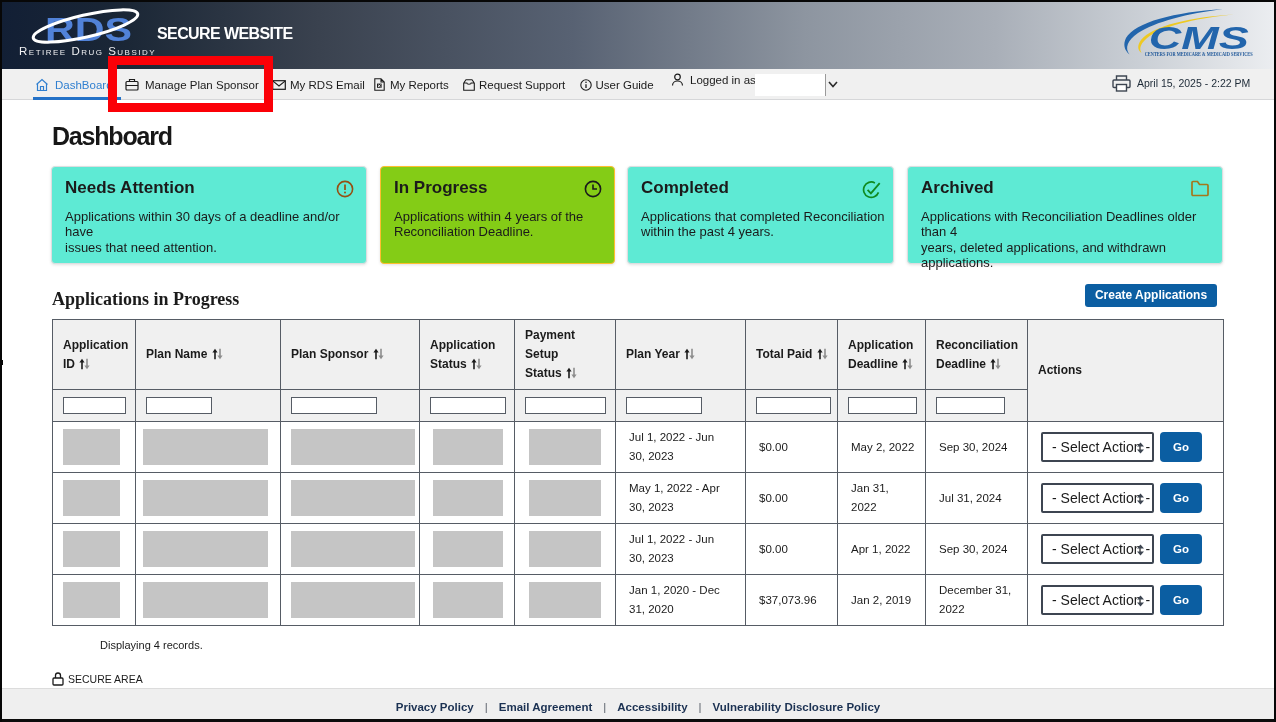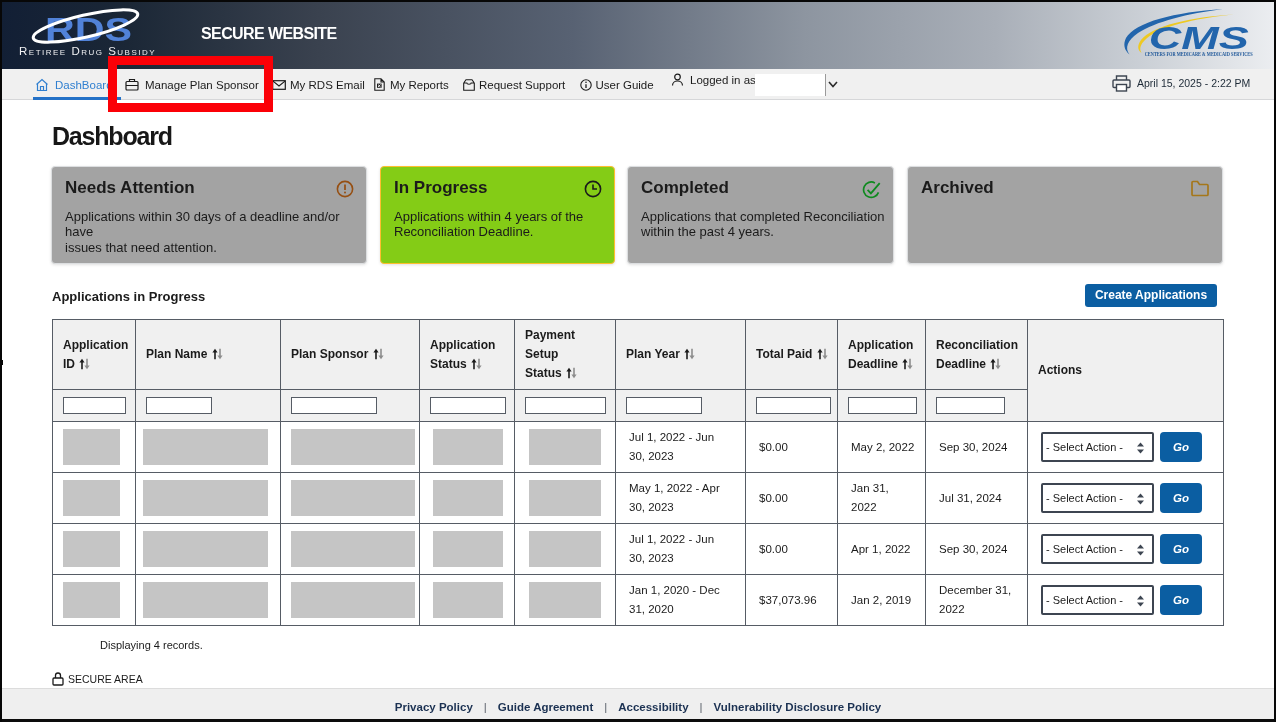--- a/index.html
+++ b/index.html
@@ -4,60 +4,60 @@
 <style>
 * { margin:0; padding:0; box-sizing:border-box; }
 html,body { width:1276px; height:722px; overflow:hidden; }
 body { font-family:"Liberation Sans", sans-serif; background:#ffffff; position:relative; }
 #page { position:absolute; left:0; top:0; width:1276px; height:722px; }
 .abs { position:absolute; }
 
 
 #hdr { left:0; top:0; width:1276px; height:69px;
   background:linear-gradient(90deg,#121f35 0%,#1b2736 10%,#3a424f 25%,#586273 45%,#8d95a0 63%,#a9afb8 78%,#ccd1d7 90%,#eceef1 100%); }
-#securesite { left:157px; top:24.5px; color:#fff; font-weight:bold; font-size:16px; letter-spacing:-0.6px;margin-left:44px; }
+#securesite { left:157px; top:24.5px; color:#fff; font-weight:bold; font-size:16px; letter-spacing:-0.6px; }
 #rdssub { left:19px; top:45px; color:#f0f0f2; font-size:11.5px; letter-spacing:1.5px; font-variant:small-caps; }
 #rdssub u { text-decoration:none; border-bottom:1.5px solid #e8e8ec; padding-bottom:0.5px; }
 
 
 #nav { left:0; top:69px; width:1276px; height:31px; background:#f0f0f0; border-bottom:1px solid #d6d7d9; }
 .nav-it { position:absolute; top:0; height:31px; display:flex; align-items:center; color:#1b1b1b; font-size:11.5px; }
 .nav-it svg { margin-right:6px; }
 #dash-underline { left:33px; top:97px; width:88px; height:3px; background:#2371c7; }
 
 
 #redbox { left:108px; top:56px; width:165px; height:56px; border:9px solid #fb0007; z-index:60; }
 
 
 #h1 { left:52px; top:120.5px; font-size:25px; line-height:30px; font-weight:bold; color:#171717; letter-spacing:-1.2px; }
 
-.card { position:absolute; top:166px; height:98px; background:#a3a3a3; border:1px solid #dcdee0; border-radius:4px; box-shadow:0 1px 3px rgba(0,0,0,0.12); }
+.card { position:absolute; top:166px; height:98px; background:#5eead4; border:1px solid #dcdee0; border-radius:4px; box-shadow:0 1px 3px rgba(0,0,0,0.12); }
 .card.yellow { background:#84cc16; border-color:#ffbe2e; }
 .card h3 { position:absolute; left:13px; top:10.5px; font-size:17px; line-height:20px; font-weight:bold; color:#1b1b1b; }
 .card p { position:absolute; left:13px; top:41.5px; font-size:13px; line-height:15.5px; color:#1b1b1b; }
 .card .cicon { position:absolute; top:12.5px; right:12px; }
 
-#aip { left:52px; top:289px; font-size:13px; font-weight:bold; color:#1b1b1b; }
+#aip { left:52px; top:289px; font-size:18px; font-weight:bold; color:#1b1b1b;font-family:Liberation Serif, serif; }
 #createbtn { left:1085px; top:284px; width:132px; height:23px; background:#0b5ea2; border-radius:3px; color:#fff; font-weight:bold; font-size:12px; text-align:center; line-height:23px; }
 
 
 table { border-collapse:collapse; table-layout:fixed; }
 #tbl { left:52px; top:319px; width:1171px; }
 #tbl th, #tbl td { border:1px solid #565c65; }
 #tbl th { background:#f0f0f0; font-size:12px; font-weight:bold; color:#1b1b1b; text-align:left; vertical-align:middle; padding:4px 8px 4px 10px; line-height:19px; }
 #tbl .filter td { background:#f0f0f0; height:32px; padding:0 0 0 10px; vertical-align:middle; }
 #tbl .filter input { width:100%; height:17px; border:1px solid #565c65; background:#fff; display:block; }
 #tbl tr.hrow { height:70px; }
 #tbl tr.drow { height:51px; }
 #tbl tr.drow td { background:#fff; vertical-align:middle; padding:0 6px 0 13px; font-size:11.5px; line-height:19px; color:#1b1b1b; }
 .blk { background:#c5c5c5; height:36px; }
 .sarr { vertical-align:-2px; }
-.selbox { display:inline-block; width:113px; height:30px; border:2px solid #3d4551; border-radius:2px; background:#fff; vertical-align:middle; position:relative; line-height:26px; padding-left:3px; font-size:11px; color:#1b1b1b; }
+.selbox { display:inline-block; width:113px; height:30px; border:2px solid #3d4551; border-radius:2px; background:#fff; vertical-align:middle; position:relative; line-height:26px; padding-left:9px; font-size:14px; color:#1b1b1b; }
 .selbox .car { position:absolute; right:7px; top:8px; }
-.gobtn { display:inline-block; width:42px; height:30px; background:#0b5ea2; border-radius:4px; color:#fff; font-weight:bold; font-size:11.5px; text-align:center; line-height:30px; vertical-align:middle; margin-left:6px;font-style:italic; }
+.gobtn { display:inline-block; width:42px; height:30px; background:#0b5ea2; border-radius:4px; color:#fff; font-weight:bold; font-size:11.5px; text-align:center; line-height:30px; vertical-align:middle; margin-left:6px; }
 
 #disp { left:52px; top:639px; font-size:11px; color:#1b1b1b;margin-left:48px; }
 #securearea { left:52px; top:671px; font-size:10.5px; color:#1b1b1b; display:flex; align-items:center; height:15px; }
 #securearea svg { margin-right:4px; }
 #botline { left:0; top:688px; width:1276px; height:1px; background:#dcdcdc; }
 #footer { left:0; top:689px; width:1276px; height:30px; background:#efefef; display:flex; align-items:center; justify-content:center; padding-top:6px; font-size:11.5px; font-weight:bold; color:#1b3152; }
 #footer .sep { color:#5b616b; font-weight:normal; margin:0 11px; }
 #blackbar { left:0; top:719px; width:1276px; height:3px; background:#0c0c0c; }
 
 
@@ -176,20 +176,21 @@
         <path d="M12.9 2.9 A7.7 7.7 0 1 0 16.5 12.4" stroke="#0f8a1f" stroke-width="1.7" fill="none"></path>
         <path d="M5.6 9.8 L8.9 13.3 L17.7 3.2" stroke="#0f8a1f" stroke-width="1.8"></path>
       </svg>
     <p>Applications that completed Reconciliation<br>within the past 4 years.</p>
   </div>
   <div class="card" style="left:907px; width:316px;padding-left:45px;">
     <h3>Archived</h3>
     <svg class="cicon" width="19" height="17" viewBox="0 0 19 17" fill="none" stroke="#a5771b" stroke-width="1.7">
         <path d="M1 14.5 V2.5 A1 1 0 0 1 2 1.5 H6.5 L8.5 4.5 H16 A1 1 0 0 1 17 5.5 V14.5 A1 1 0 0 1 16 15.5 H2 A1 1 0 0 1 1 14.5 Z"></path>
       </svg>
+    <p>Applications with Reconciliation Deadlines older than 4<br>years, deleted applications, and withdrawn applications.</p>
   </div>
 
   <div class="abs" id="aip">Applications in Progress</div>
   <div class="abs" id="createbtn">Create Applications</div>
 
   <table class="abs" id="tbl">
     <colgroup>
       <col style="width:83px">
         <col style="width:145px">
         <col style="width:139px">
@@ -396,21 +397,21 @@
     <svg width="12" height="14" viewBox="0 0 12 14" fill="none" stroke="#1b1b1b" stroke-width="1.3">
         <rect x="1" y="6" width="10" height="7" rx="1"></rect>
         <path d="M3.5 6 V3.5 A2.5 2.5 0 0 1 8.5 3.5 V6"></path>
       </svg>
     SECURE AREA
   </div>
   <div class="abs" id="botline"></div>
   <div class="abs" id="footer">
     <span>Privacy Policy</span>
       <span class="sep">|</span>
-      <span>Guide Agreement</span>
+      <span>Email Agreement</span>
       <span class="sep">|</span>
       <span>Accessibility</span>
       <span class="sep">|</span>
       <span>Vulnerability Disclosure Policy</span>
   </div>
   <div class="abs" id="blackbar"></div>
 
   <div class="abs" id="bl"></div>
   <div class="abs" id="bt"></div>
   <div class="abs" id="br"></div>

